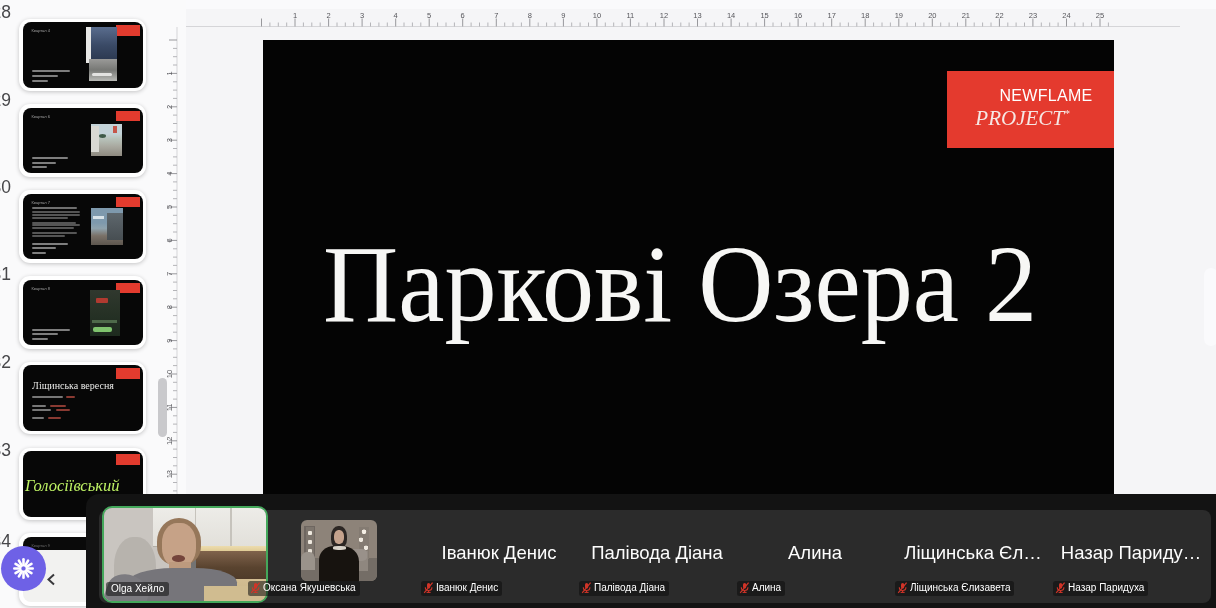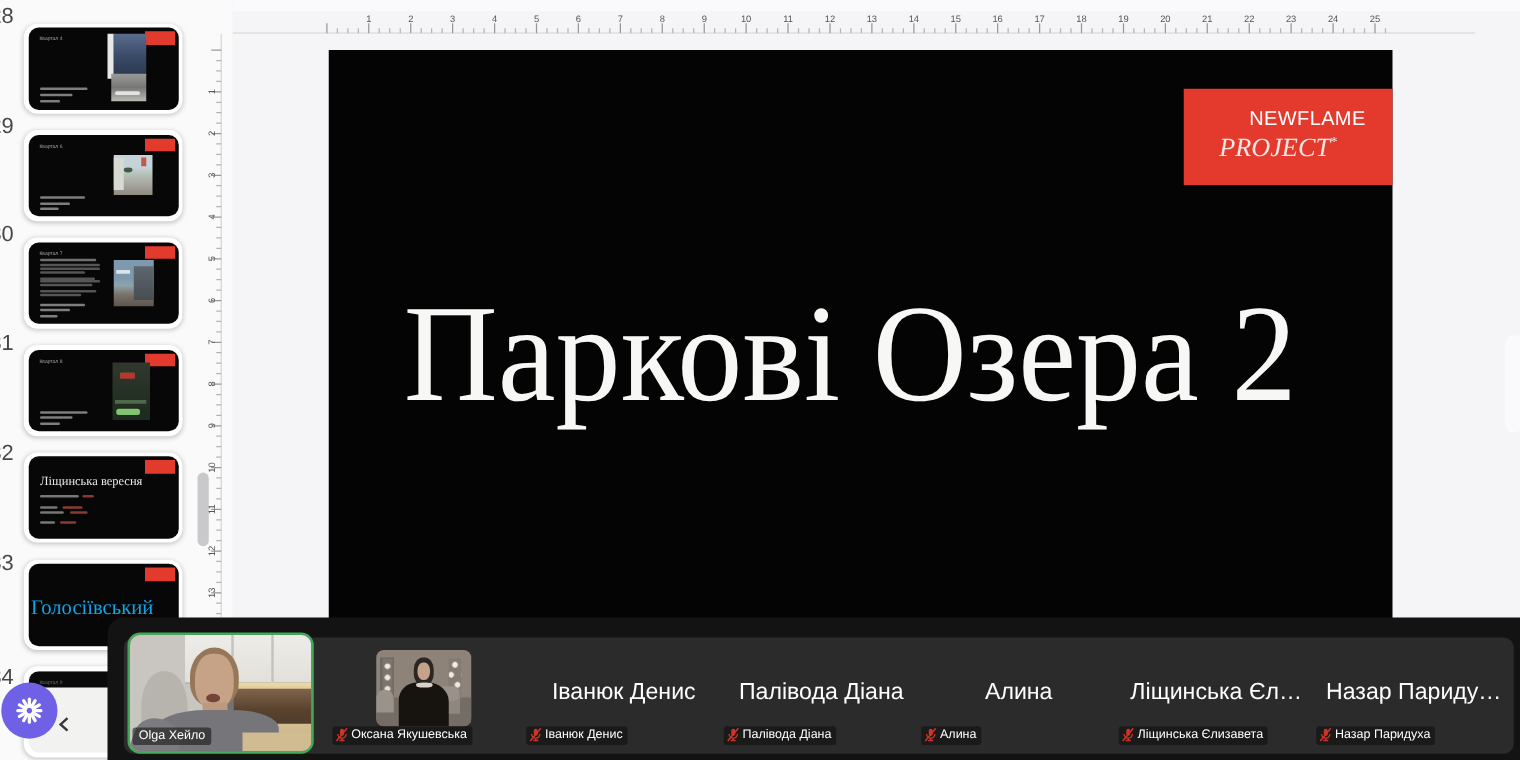--- a/index.html
+++ b/index.html
@@ -25,21 +25,21 @@
   #nf2 sup { font-size:11px; }
 
   
   #vbar { left:86px; top:494px; width:1130px; height:114px; background:#131313; border-top-left-radius:13px; }
   #vpanel { position:absolute; left:13px; top:16px; width:1112px; height:93px; background:#2b2b2b; border-radius:8px; }
   .bigname { position:absolute; top:32px; line-height:22px; width:158px; text-align:center; font-size:18.5px; color:#fdfdfd; white-space:nowrap; }
   .lbl { position:absolute; top:71px; height:14.5px; background:rgba(12,12,12,.55); border-radius:2.5px; color:#fff; font-size:10px; line-height:14.5px; padding:0 4px 0 2px; white-space:nowrap; display:flex; align-items:center; }
   .lbl svg { margin-right:2px; }
 
   
-  #olga { position:absolute; left:3px; top:-4.5px; width:149px; height:97.5px; border:2.5px solid #44a85b; border-radius:10px; overflow:hidden; background:#737373; }
+  #olga { position:absolute; left:3px; top:-4.5px; width:166px; height:97.5px; border:2.5px solid #44a85b; border-radius:10px; overflow:hidden; background:#737373; }
   
   #oks { position:absolute; left:202px; top:10px; width:76px; height:61px; border-radius:6px; overflow:hidden; background:#8d8379; }
 
   
   #pbtn { left:1px; top:546px; width:45px; height:45px; border-radius:50%; background:#6e61e6; display:flex; align-items:center; justify-content:center; }
 </style>
 </head>
 <body>
 
 <div class="abs" id="sidebar"></div>
@@ -119,21 +119,21 @@
   <div class="tline" style="top:67%;width:16%;background:#777;"></div>
   <div class="tline" style="left:28%;top:67%;width:12%;background:#8a3a32;"></div>
   <div class="tline" style="top:79%;width:10%;background:#777;"></div>
   <div class="tline" style="left:21%;top:79%;width:11%;background:#8a3a32;"></div>
 </div>
     <div class="num" style="top:-9.5px">32</div>
   </div>
 <div class="card" style="top:447.6px">
     <div class="inner" id="c6">
   <div class="rlogo"></div>
-  <div style="position:absolute;left:2%;top:38.5%;font-family:'Liberation Serif',serif;font-size:16.5px;color:#0ea5e9;">Голосіївський</div>
+  <div style="position:absolute;left:2%;top:38.5%;font-family:'Liberation Serif',serif;font-size:16.5px;color:#bef264;font-style:italic;">Голосіївський</div>
 </div>
     <div class="num" style="top:-7.3px">33</div>
   </div>
 <div class="card" style="top:533.4px">
     <div class="inner" id="c7" style="background:#f2f2f0;">
   <div style="position:absolute;left:0;top:0;width:100%;height:13px;background:#0a0a0a;"></div>
   <div class="ttitle" style="color:#6a6a6a;">Квартал 9</div>
       <div class="rlogo" style="top:2px;height:12px;"></div>
 </div>
     <div class="num" style="top:-2px">34</div>
@@ -386,21 +386,21 @@
       <div style="position:absolute;left:40%;top:10%;width:21%;height:36%;background:#2c2623;border-radius:45% 45% 40% 40%;"></div>
       <div style="position:absolute;left:44%;top:17%;width:13%;height:22%;background:#c5a28c;border-radius:45%;"></div>
       <div style="position:absolute;left:24%;top:42%;width:52%;height:60%;background:#17130f;border-radius:38% 42% 0 0;"></div>
       <div style="position:absolute;left:42%;top:43%;width:17%;height:6%;background:#d8d2c8;border-radius:40%;"></div>
     </div>
     <div class="bigname" style="left:321px;">Іванюк Денис</div>
     <div class="bigname" style="left:479px;">Палівода Діана</div>
     <div class="bigname" style="left:637px;">Алина</div>
     <div class="bigname" style="left:795px;">Ліщинська Єл…</div>
     <div class="bigname" style="left:953px;">Назар Париду…</div>
-    <div class="lbl" style="left:167px;"><svg width="11" height="12" viewBox="0 0 11 12">
+    <div class="lbl" style="left:149px;"><svg width="11" height="12" viewBox="0 0 11 12">
           <g stroke="#d03428" fill="#d03428">
             <rect x="4" y="1" width="3.2" height="5.5" rx="1.6" stroke="none"></rect>
             <path d="M2.3 5.2 a3.3 3.3 0 0 0 6.6 0" fill="none" stroke-width="1.1"></path>
             <line x1="5.6" y1="8.6" x2="5.6" y2="10" stroke-width="1.1"></line>
             <line x1="3.6" y1="10.4" x2="7.6" y2="10.4" stroke-width="1.1"></line>
             <line x1="9.6" y1="0.6" x2="1.2" y2="10.8" stroke-width="1.2"></line>
           </g>
         </svg>Оксана Якушевська</div>
     <div class="lbl" style="left:322px;"><svg width="11" height="12" viewBox="0 0 11 12">
           <g stroke="#d03428" fill="#d03428">

